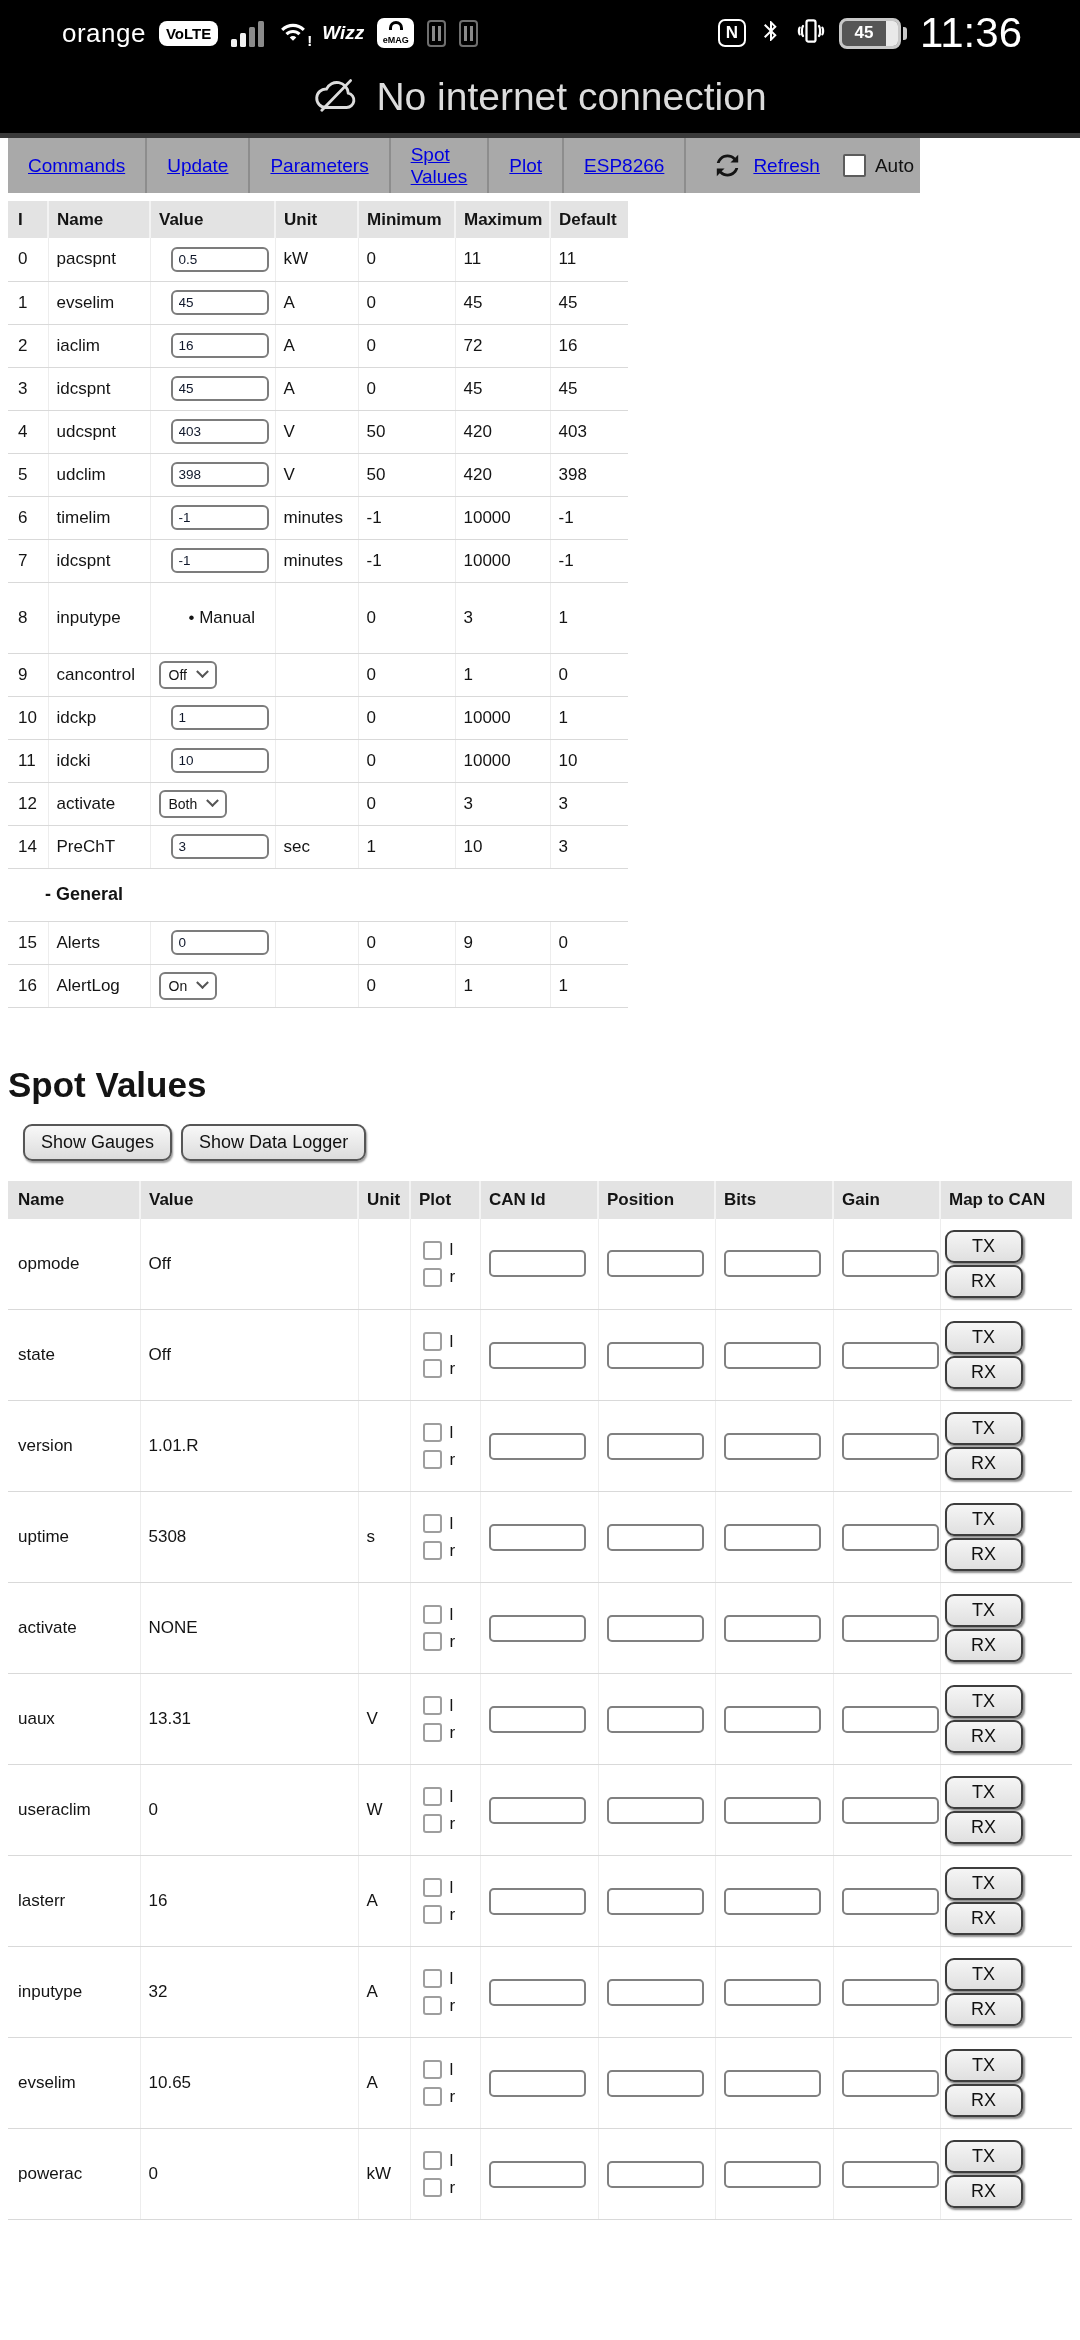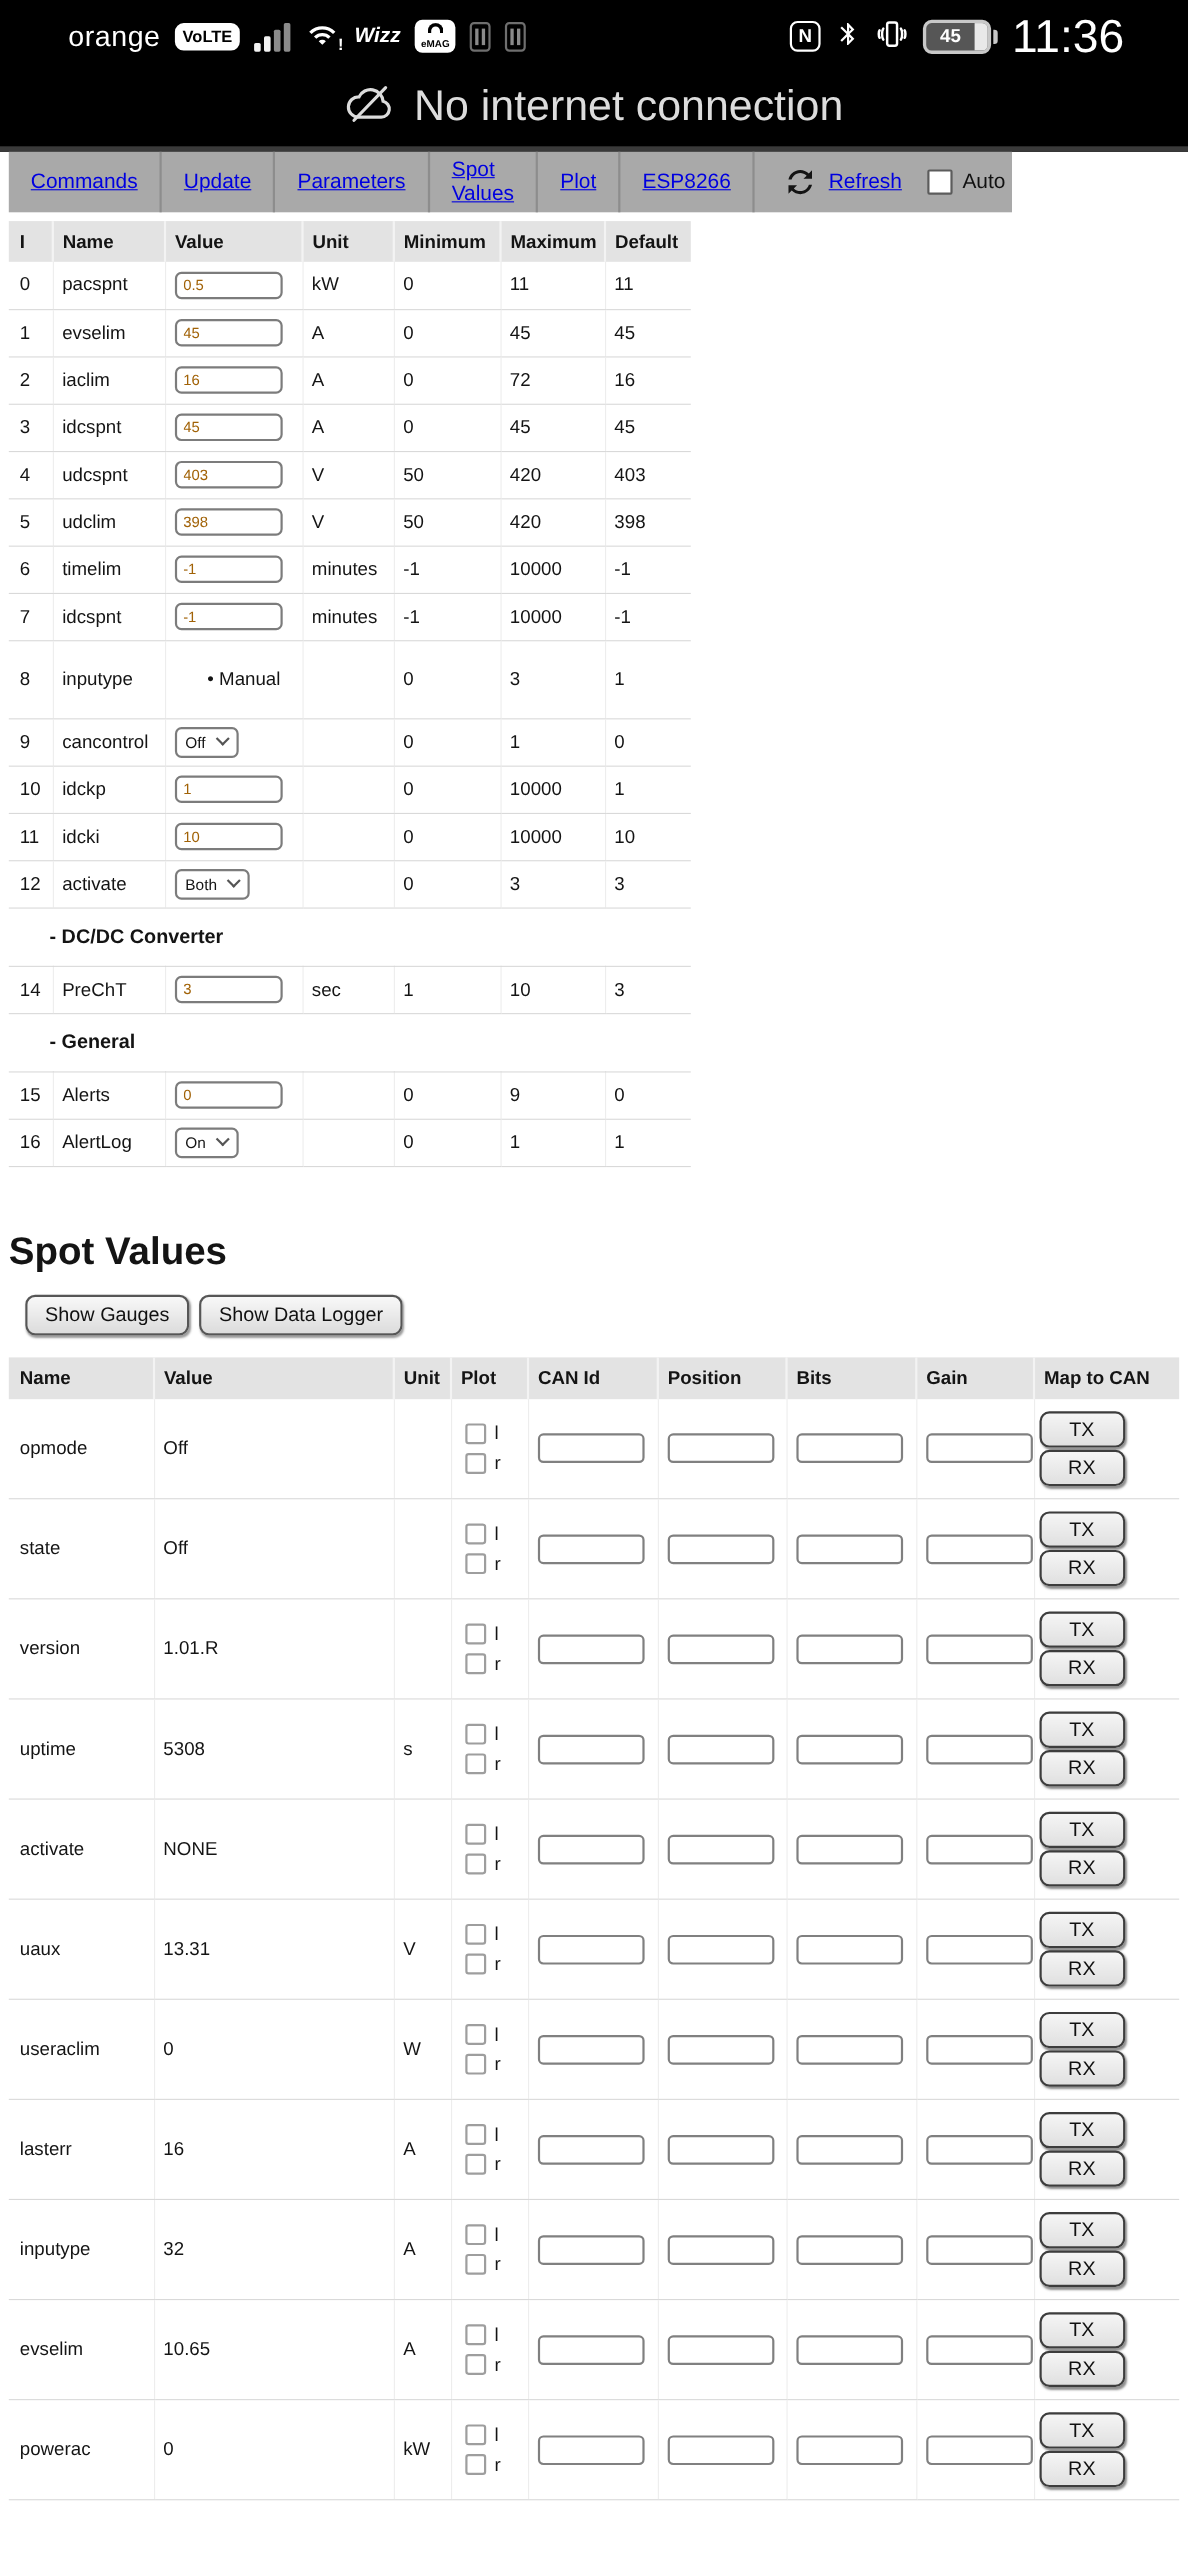--- a/index.html
+++ b/index.html
@@ -66,21 +66,21 @@
   table.param th { background:#e3e3e3; height:37px; font-weight:700; text-align:left; padding:0 0 0 8px; }
   table.param th + th { border-left:2px solid #f3f3f3; }
   table.param td { border-bottom:1px solid #d9d9d9; padding:0 0 0 8px; vertical-align:middle; }
   table.param td + td { border-left:1px solid #ededed; }
   table.param tr.prow { height:43px; }
   table.param tr.tall { height:71px; }
   table.param tr.psec { height:53px; }
   table.param tr.psec td { font-weight:700; font-size:18px; padding-left:37px; }
   .c-i { padding-left:10px !important; }
   .param-input { width:98px; height:25px; border:2px solid #7c7c7c; border-radius:6px;
-                 font:13.5px "Liberation Sans",sans-serif; padding:0 6px; color:#a16207; background:#fff; }
+                 font:13.5px "Liberation Sans",sans-serif; padding:0 6px; color:#0f172a; background:#fff;margin-left:12px; }
   .bullet-val { padding-left:30px; display:inline-block; }
   .fakesel { display:inline-flex; align-items:center; gap:11px; border:2px solid #7c7c7c; border-radius:6px;
              background:#fff; height:28px; padding:0 8px; font-size:14px; cursor:default; }
   .fakesel .chev { width:9px; height:9px; border-right:2px solid #555; border-bottom:2px solid #555;
                    transform:rotate(45deg) translate(-2px,-2px); }
 
   
   h1.spot-title { margin:57px 0 0 8px; font-size:35px; font-weight:700; }
   .spot-buttons { display:flex; gap:9px; margin:19px 0 0 23px; }
   .btn { height:37px; padding:0 16px; font:18px "Liberation Sans",sans-serif; color:#111;
@@ -336,23 +336,20 @@
     <td>activate</td>
     <td><span class="fakesel">
             <span>Both</span>
             <span class="chev"></span>
           </span></td>
     <td></td>
     <td>0</td>
     <td>3</td>
     <td>3</td>
   </tr>
-      <tr class="psec">
-    <td colspan="7">- DC/DC Converter</td>
-  </tr>
       <tr class="prow">
     <td class="c-i">14</td>
     <td>PreChT</td>
     <td><input class="param-input" value="3" style=""></td>
     <td>sec</td>
     <td>1</td>
     <td>10</td>
     <td>3</td>
   </tr>
       <tr class="psec">

